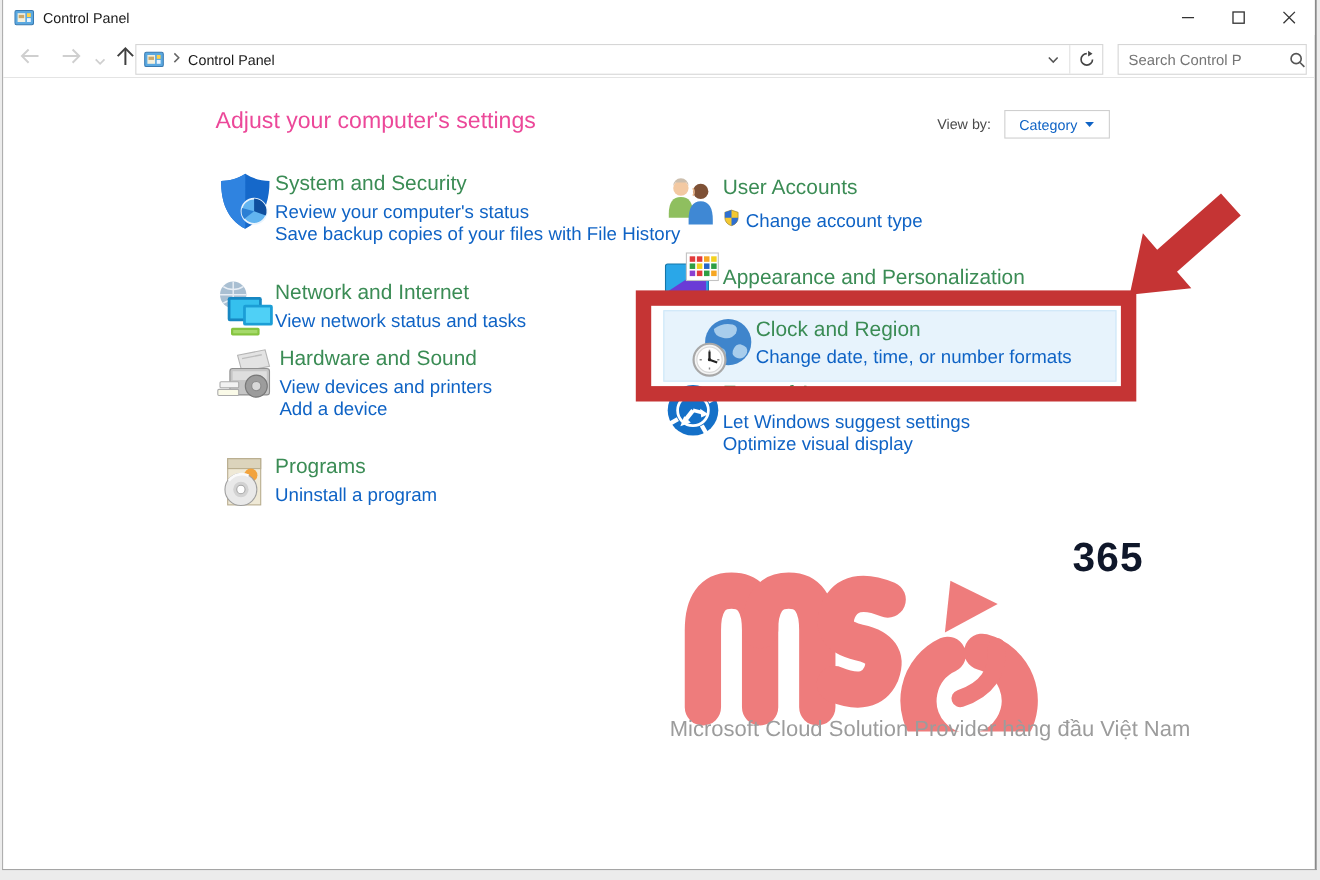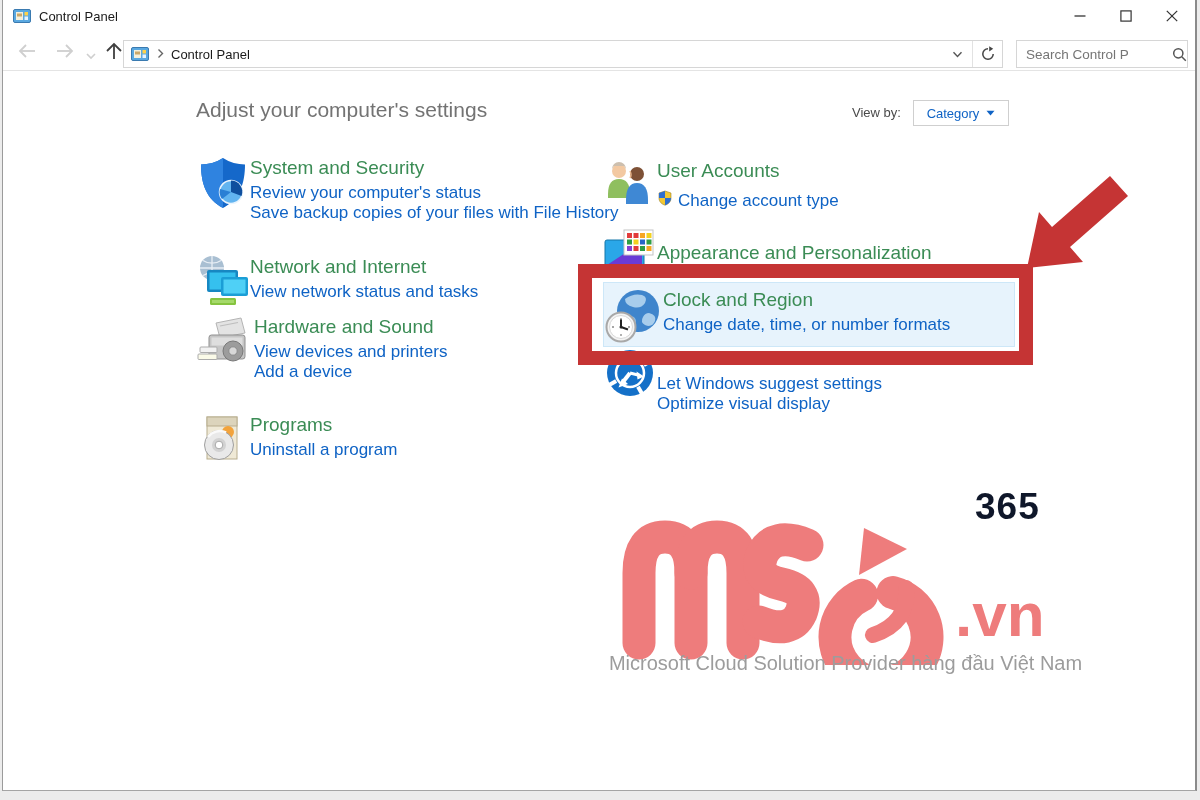--- a/index.html
+++ b/index.html
@@ -40,21 +40,21 @@
     border:1px solid #d6d6d6; background:#fff; display:flex; align-items:center;gap:39px;
   }
   .searchbox input {
     border:none; outline:none; flex:1 1 auto; font-family:"Liberation Sans",sans-serif;
     font-size:13.5px; color:#555; padding:0 4px 0 9px; background:transparent; min-width:0;
   }
   .searchbox input::placeholder { color:#757575; opacity:1; }
   .search-icon-wrap { width:26px; height:26px; display:flex; align-items:center; justify-content:center; cursor:pointer; }
   
   .content { position:absolute; left:0; top:71px; right:0; bottom:0; background:#fff; }
-  .page-heading { position:absolute; left:193px; top:27px; font-size:21px; font-weight:400; color:#737373; }
+  .page-heading { position:absolute; left:193px; top:27px; font-size:21px; font-weight:400; color:#ec4899; }
   .viewby-label { position:absolute; left:849px; top:34px; font-size:13px; color:#4a4a4a; }
   .viewby-btn {
     position:absolute; left:910px; top:29px; width:96px; height:26px;
     background:#fff; border:1px solid #cfcfcf; display:flex; align-items:center; justify-content:center;
     gap:7px; cursor:pointer; font-family:"Liberation Sans",sans-serif;
   }
   .viewby-btn .vb-text { font-size:13px; color:#0f63c5; }
   
   .cat-item { position:absolute; display:flex; z-index:2; }
   .cat-icon { flex:none; cursor:pointer; }
@@ -322,21 +322,21 @@
               <rect x="37" y="19" width="5" height="5" fill="#2f9e44"></rect>
               <rect x="43.5" y="19" width="5" height="5" fill="#f6a623"></rect>
           </g>
         </svg>
       </span>
       <div class="cat-text">
         <a class="cat-title" style="margin-top:13px;">Appearance and Personalization</a>
       </div>
     </div>
 
-    <div class="cat-item" style="left:602px; top:216px;">
+    <div class="cat-item" style="left:626px; top:216px;">
       <span class="cat-icon">
         <svg width="58" height="58" viewBox="0 0 58 58">
           <circle cx="33" cy="24" r="21" fill="#3f85cc"></circle>
           <path d="M20,12 Q28,6 37,8 Q43,10 40,16 Q36,22 28,20 Q20,18 20,12 Z" fill="#a8cdec"></path>
           <path d="M44,26 Q52,28 50,34 Q47,41 40,38 Q35,35 38,30 Q40,26 44,26 Z" fill="#a8cdec"></path>
           <path d="M24,30 Q30,28 31,34 Q31,40 25,40 Q20,38 21,33 Z" fill="#8fbde4"></path>
           <circle cx="16" cy="40" r="14.5" fill="#f4f4f4" stroke="#a8a8a8" stroke-width="2"></circle>
           <circle cx="16" cy="40" r="11.5" fill="#ffffff" stroke="#d8d8d8"></circle>
           <line x1="16" y1="31" x2="16" y2="33" stroke="#888" stroke-width="1.3"></line>
           <line x1="16" y1="47" x2="16" y2="49" stroke="#888" stroke-width="1.3"></line>
@@ -387,18 +387,17 @@
         <g fill="none" stroke="#ee7c7c" stroke-width="33" stroke-linecap="round" stroke-linejoin="round">
           <path d="M28,158 L28,88 Q28,52 54,52 Q80,52 80,88 L80,158"></path>
           <path d="M80,88 Q80,52 106,52 Q132,52 132,88 L132,158"></path>
           <path d="M196,60 Q162,46 151,70 Q142,93 170,99 Q199,105 190,128 Q180,150 148,137"></path>
         </g>
         <path d="M282,62.6 A46,46 0 1 1 250.6,65.3" fill="none" stroke="#ee7c7c" stroke-width="33" stroke-linecap="round" transform="translate(0,45)"></path>
         <path d="M262,150 Q298,138 295,103" fill="none" stroke="#ee7c7c" stroke-width="16" stroke-linecap="round"></path>
         <polygon points="253,43 296,64 248,90" fill="#ee7c7c"></polygon>
       </svg>
       <span class="wm-badge">365</span>
-      <span class="wm-domain">.vn</span>
       <div class="wm-tagline">Microsoft Cloud Solution Provider hàng đầu Việt Nam</div>
     </div>
 
   </div>
 </div>
 
 </body></html>

